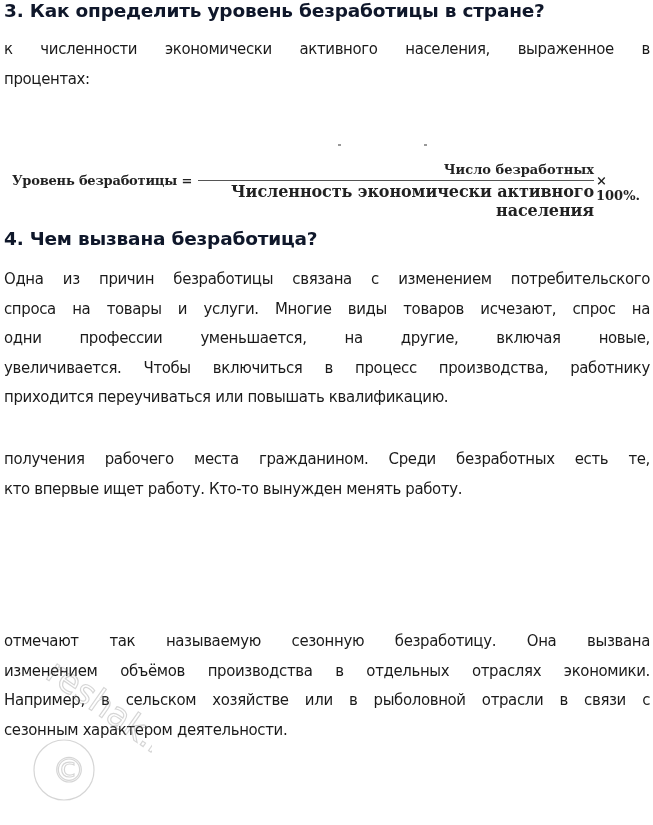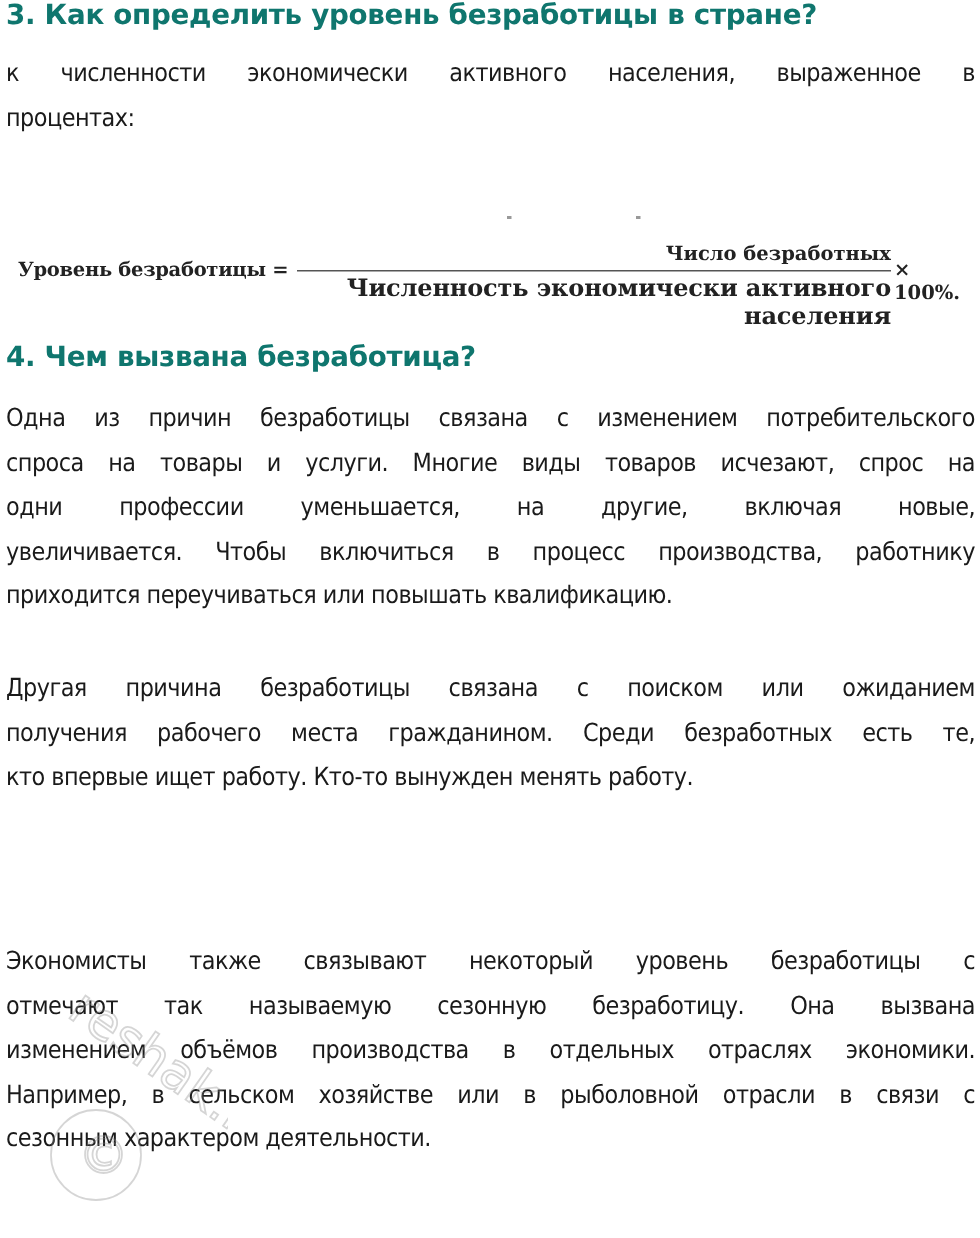--- a/index.html
+++ b/index.html
@@ -4,21 +4,21 @@
 <style>
   html, body { margin: 0; padding: 0; background: #ffffff; }
   body {
     width: 653px; height: 825px; overflow: hidden; position: relative;
     font-family: "DejaVu Sans", sans-serif; color: #111111;
   }
   .page { position: absolute; left: 0; top: 0; width: 653px; }
   .heading {
     position: absolute; left: 4px; margin: 0;
     font-family: "DejaVu Sans", sans-serif; font-weight: bold;
-    font-size: 18.5px; letter-spacing: -0.2px; color: #0f766e;
+    font-size: 18.5px; letter-spacing: -0.2px; color: #0f172a;
     white-space: nowrap;
   }
   .para {
     position: absolute; left: 4px; width: 646px; margin: 0;
     font-family: "DejaVu Sans", sans-serif; font-size: 16.6px;
     line-height: 29.5px; text-align: justify; letter-spacing: -0.35px;
     color: #1a1a1a; font-stretch: condensed;
   }
   .para .ln { display: block; text-align: justify; text-align-last: justify; white-space: nowrap; overflow: hidden; }
   .para .ln.last { text-align-last: left; }
@@ -67,30 +67,28 @@
 
   <p class="para" style="top:264px;">
     <span class="ln">Одна из причин безработицы связана с изменением потребительского</span>
     <span class="ln">спроса на товары и услуги. Многие виды товаров исчезают, спрос на</span>
     <span class="ln">одни профессии уменьшается, на другие, включая новые,</span>
     <span class="ln">увеличивается.  Чтобы включиться в процесс производства, работнику</span>
     <span class="ln last">приходится переучиваться или повышать квалификацию.</span>
   </p>
 
   <p class="para" style="top:444px;">
-    <span class="ln">Другая причина безработицы связана с поиском или ожиданием</span>
     <span class="ln">получения рабочего места гражданином. Среди безработных есть те,</span>
     <span class="ln last">кто впервые ищет работу. Кто-то вынужден менять работу.</span>
   </p>
 
   <p class="para" style="top:550px;">
   </p>
 
   <p class="para" style="top:626px;">
-    <span class="ln">Экономисты также связывают некоторый уровень безработицы с</span>
     <span class="ln">отмечают так называемую сезонную безработицу. Она вызвана</span>
     <span class="ln">изменением объёмов производства в отдельных отраслях экономики.</span>
     <span class="ln">Например, в сельском хозяйстве или в рыболовной отрасли в связи с</span>
     <span class="ln last">сезонным характером деятельности.</span>
   </p>
 
   <svg class="watermark" viewBox="0 0 130 170">
     <g fill="none" stroke="#8a8a8a" stroke-width="1.2">
       <circle cx="42" cy="120" r="30"></circle>
       <text x="30" y="132" font-family="DejaVu Sans, sans-serif" font-size="34" fill="none" stroke="#8a8a8a">©</text>

